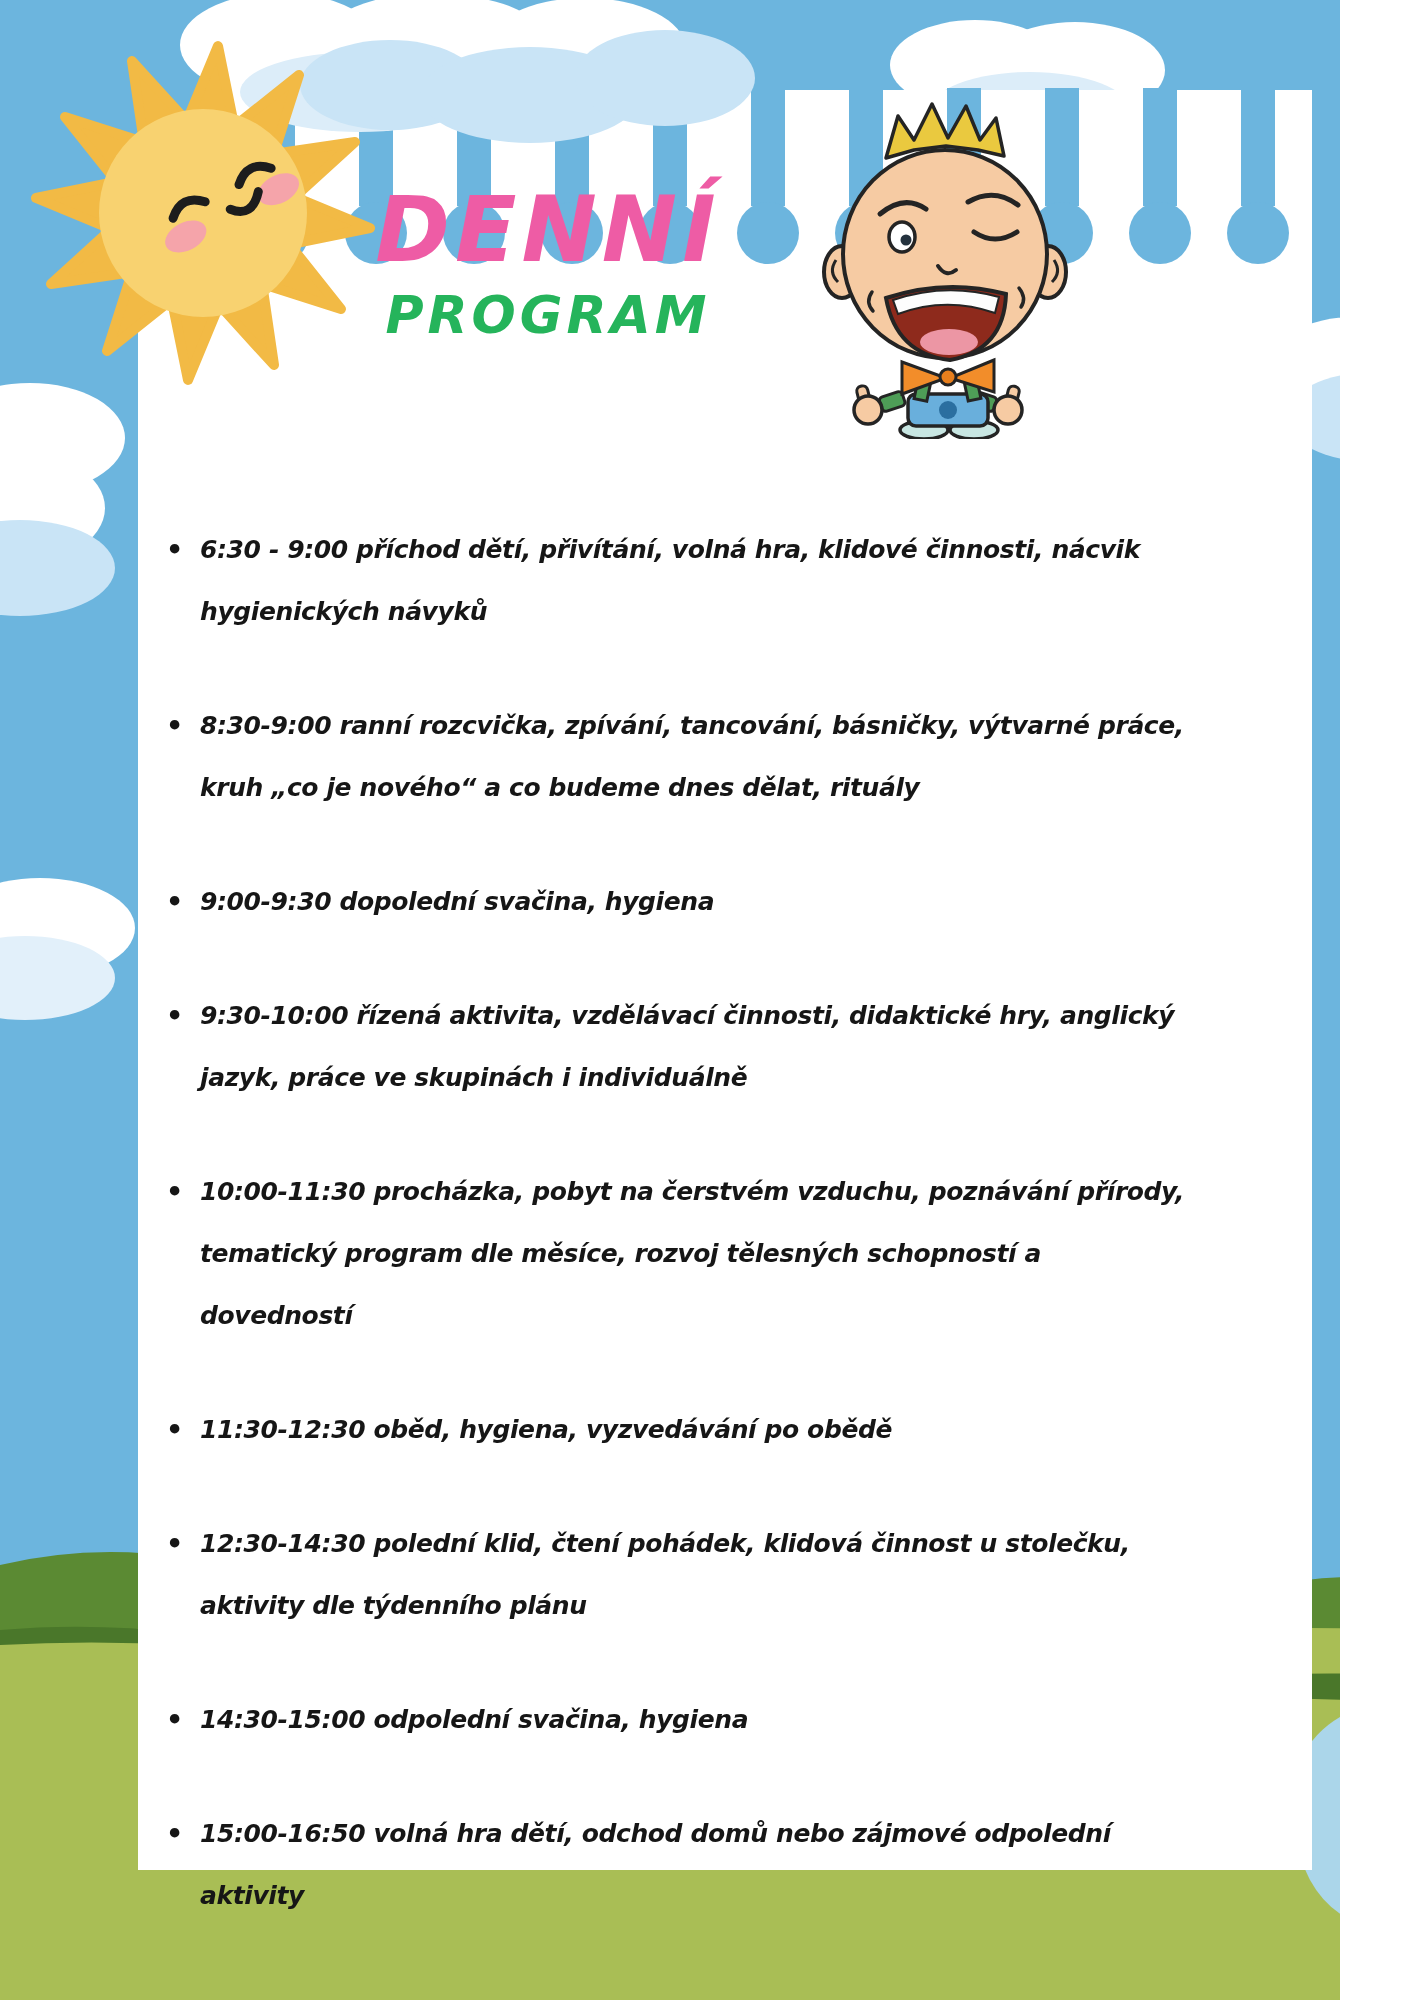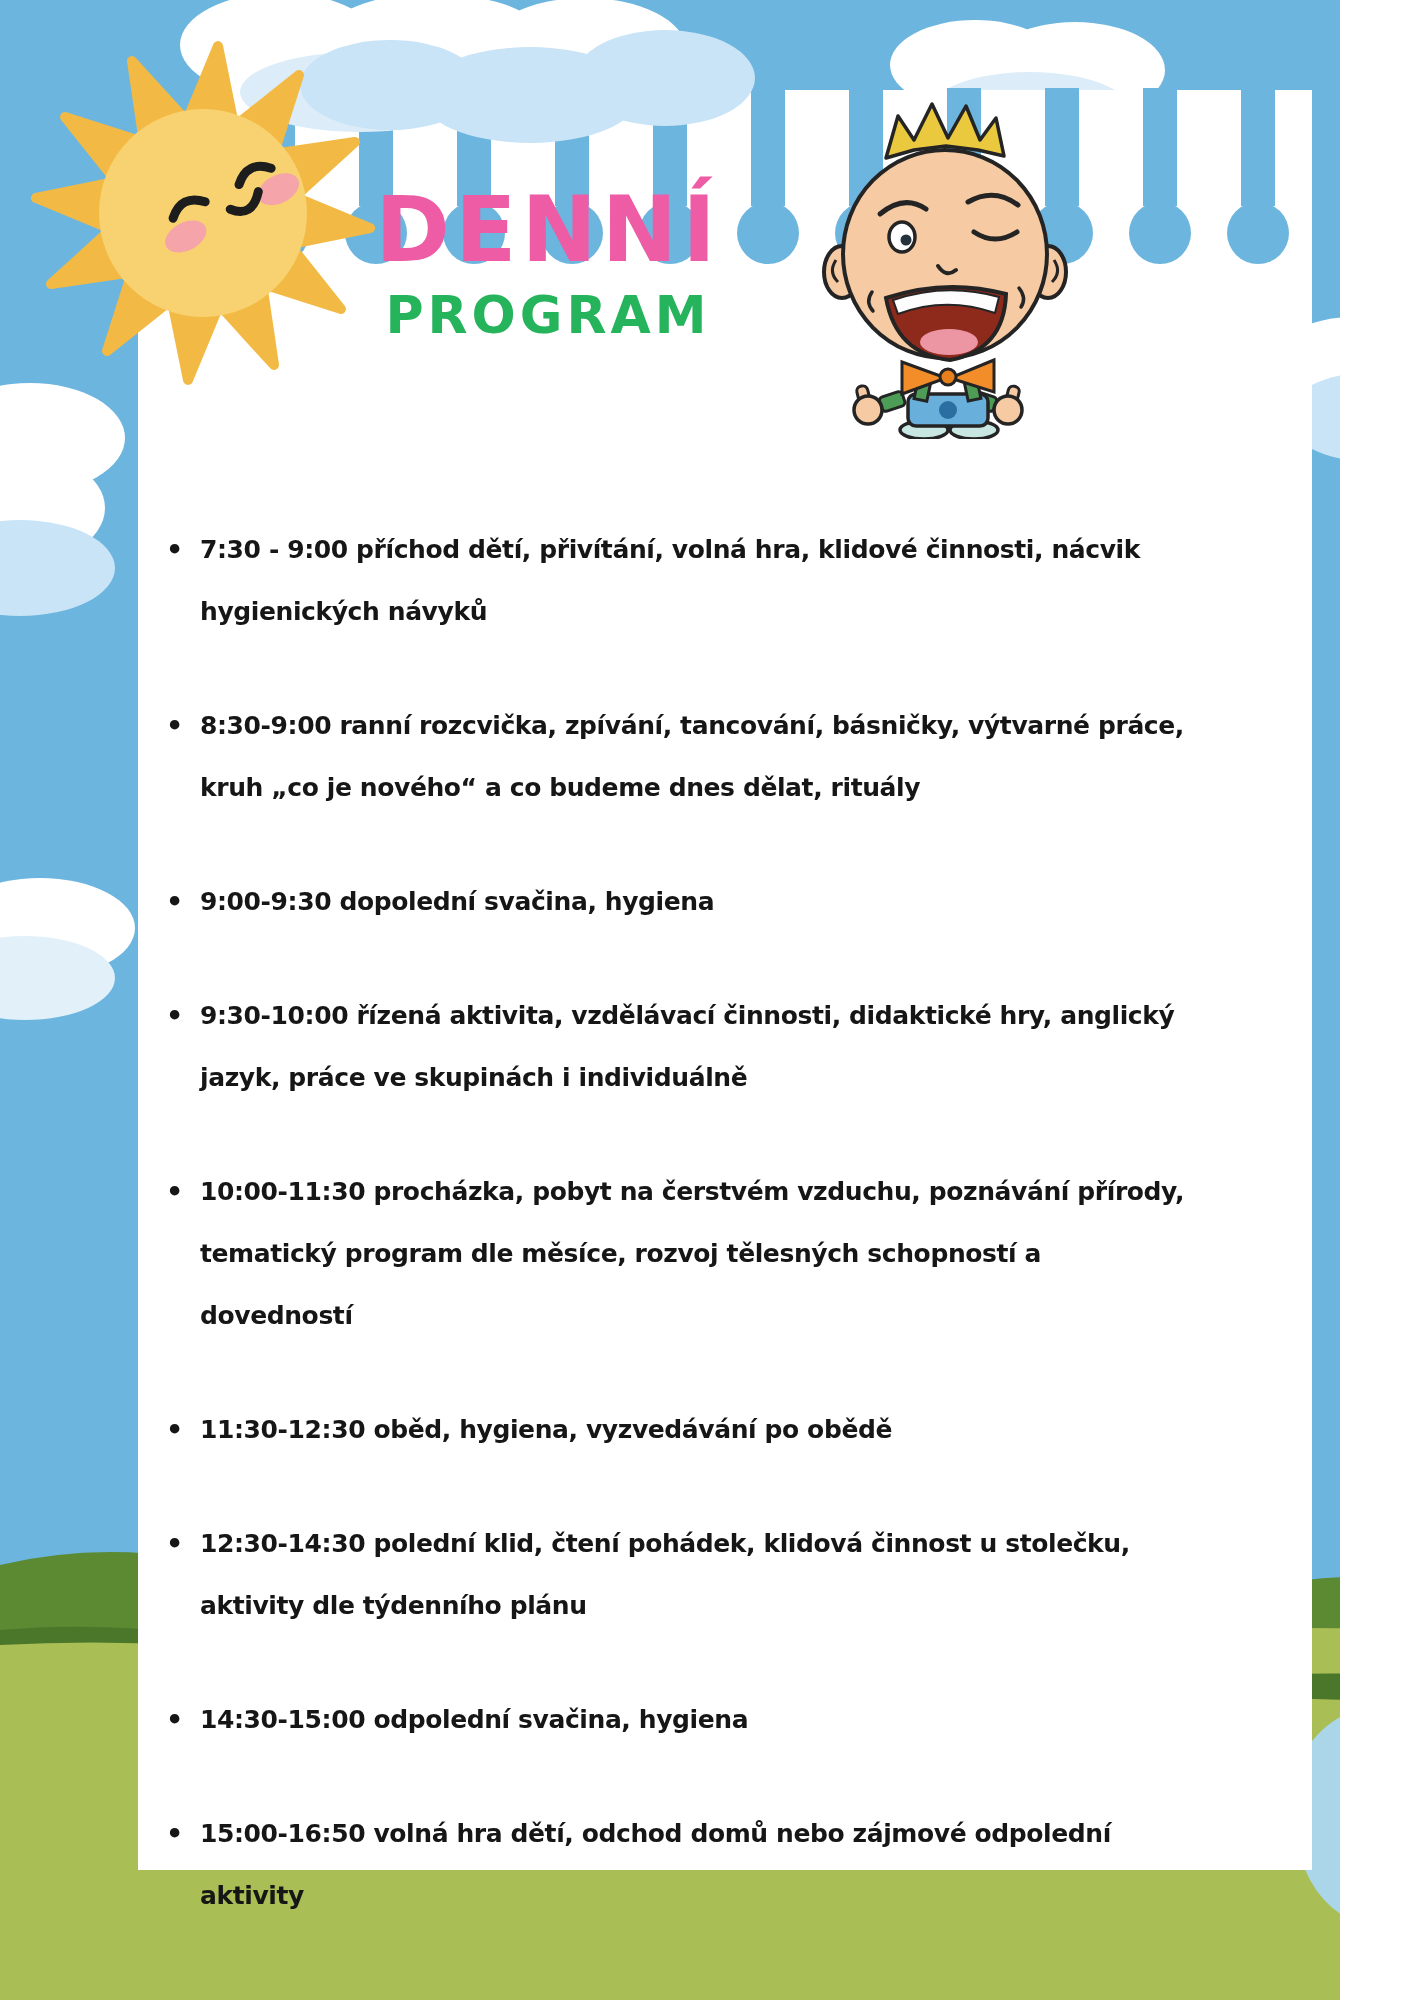--- a/index.html
+++ b/index.html
@@ -1,19 +1,20 @@
 <!DOCTYPE html>
 <html><head>
 <meta charset="utf-8">
 <style>
   html,body{margin:0;padding:0;}
   .poster{
     position:relative; width:1340px; height:2000px; overflow:hidden;
     background:#6CB5DE;
     font-family:"DejaVu Sans", sans-serif;
+    font-style:italic;
   }
   svg{display:block;}
   .abs{position:absolute;}
 
   
   .card{
     position:absolute; left:138px; top:90px; width:1174px; height:1780px;
     background:#FFFFFF; z-index:30;
   }
   .drips{position:absolute; left:0; top:-2px; z-index:1;}
@@ -135,21 +136,21 @@
     </svg>
 
     <div class="titles">
       <h1 class="title-denni">DENNÍ</h1>
       <h1 class="title-program">PROGRAM</h1>
     </div>
 
     <ul class="schedule">
       <li>
           <span class="dot">•</span>
-          <span class="txt">7:30 - 9:00 příchod dětí, přivítání, volná hra, klidové činnosti, nácvik hygienických návyků</span>
+          <span class="txt">6:30 - 9:00 příchod dětí, přivítání, volná hra, klidové činnosti, nácvik hygienických návyků</span>
         </li>
       <li>
           <span class="dot">•</span>
           <span class="txt">8:30-9:00 ranní rozcvička, zpívání, tancování, básničky, výtvarné práce, kruh „co je nového“ a co budeme dnes dělat, rituály</span>
         </li>
       <li>
           <span class="dot">•</span>
           <span class="txt">9:00-9:30 dopolední svačina, hygiena</span>
         </li>
       <li>

